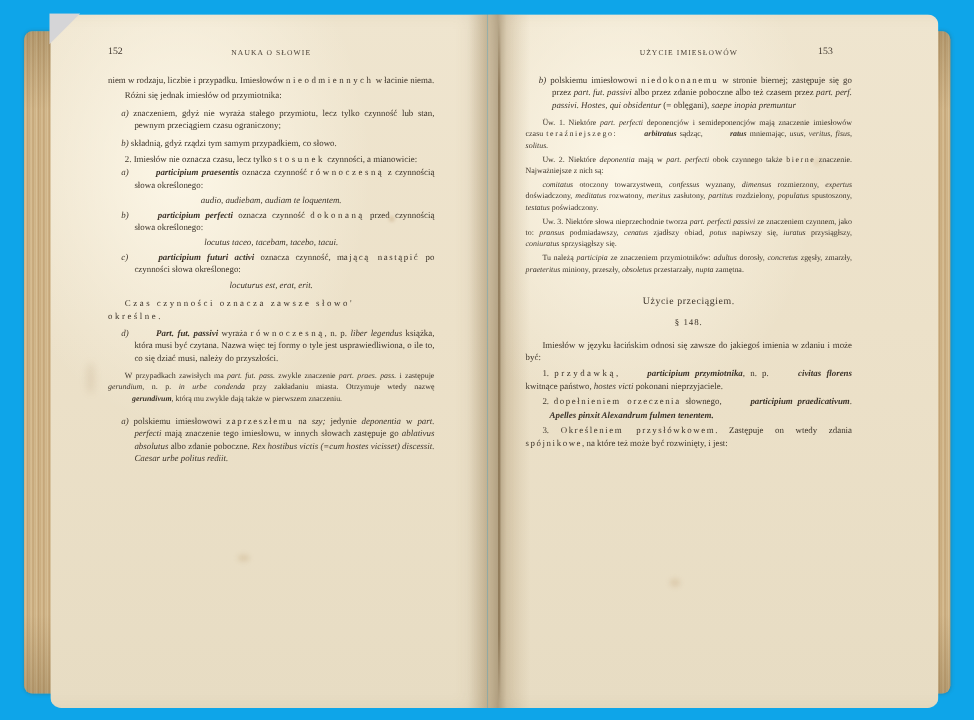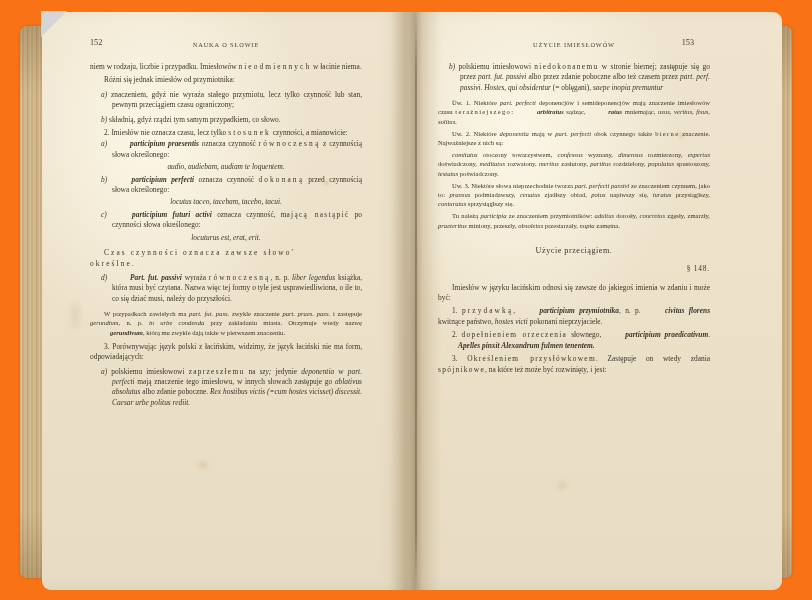--- a/index.html
+++ b/index.html
@@ -11,21 +11,21 @@
     width: 812px;
     height: 600px;
     overflow: hidden;
     font-family: "Liberation Serif", serif;
   }
 
   #scan {
     position: relative;
     width: 812px;
     height: 600px;
-    background: #f97316;
+    background: #0ea5e9;
   }
 
   
   .book {
     position: absolute;
     left: 18px;
     top: 12px;
     width: 776px;
     height: 578px;
   }
@@ -201,21 +201,21 @@
     text-align: justify;
   }
 
   .sec-title {
     text-align: center;
     font-size: 8.2px;
     margin: 16px 0 8px 0;
     letter-spacing: .5px;
   }
   .sec-num {
-    text-align: right;
+    text-align: center;
     font-size: 7.4px;
     margin: 0 0 8px 0;
     letter-spacing: .8px;
   }
 </style>
 </head>
 <body>
 
 <div id="scan">
 
@@ -275,21 +275,20 @@
     <p class="ind"><span class="sp">Czas czynności oznacza zawsze słowo'</span></p>
     <p class="noind"><span class="sp">określne.</span></p>
 
     <div class="gap-sm"></div>
     <p class="item"><span class="lbl">d)</span> <span class="bi">Part. fut. passivi</span> wyraża <span class="sp">równoczesną</span>, n. p. <span class="it">liber legendus</span> książka, która musi być czytana. Nazwa więc tej formy o tyle jest usprawiedliwiona, o ile to, co się dziać musi, należy do przyszłości.</p>
 
     <div class="gap"></div>
     <p class="note">W przypadkach zawisłych ma <span class="it">part. fut. pass.</span> zwykle znaczenie <span class="it">part. praes. pass.</span> i zastępuje <span class="it">gerundium</span>, n. p. <span class="it">in urbe condenda</span> przy zakładaniu miasta. Otrzymuje wtedy nazwę <span class="bi">gerundivum</span>, którą mu zwykle dają także w pierwszem znaczeniu.</p>
 
     <div class="gap"></div>
-    <p class="ind">3. Porównywując język polski z łacińskim, widzimy, że język łaciński nie ma form, odpowiadających:</p>
 
     <div class="gap-sm"></div>
     <p class="item"><span class="lbl">a)</span> polskiemu imiesłowowi <span class="sp1">zaprzeszłemu</span> na <span class="it">szy;</span> jedynie <span class="it">deponentia</span> w <span class="it">part. perfecti</span> mają znaczenie tego imiesłowu, w innych słowach zastępuje go <span class="it">ablativus absolutus</span> albo zdanie poboczne. <span class="it">Rex hostibus victis (=cum hostes vicisset) discessit. Caesar urbe politus rediit.</span></p>
   </div>
 
   <div class="page right-page">
 
     <div class="runhead">
       <span class="title">UŻYCIE IMIESŁOWÓW</span>
       <span class="folio rf">153</span>

